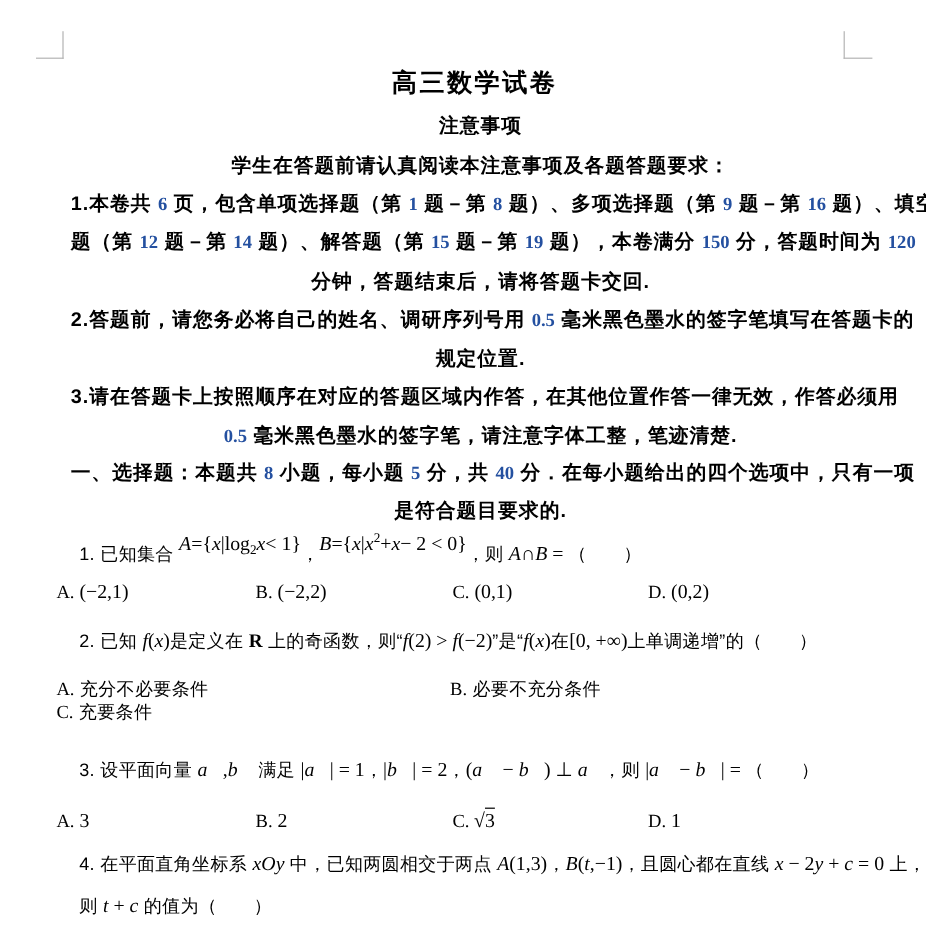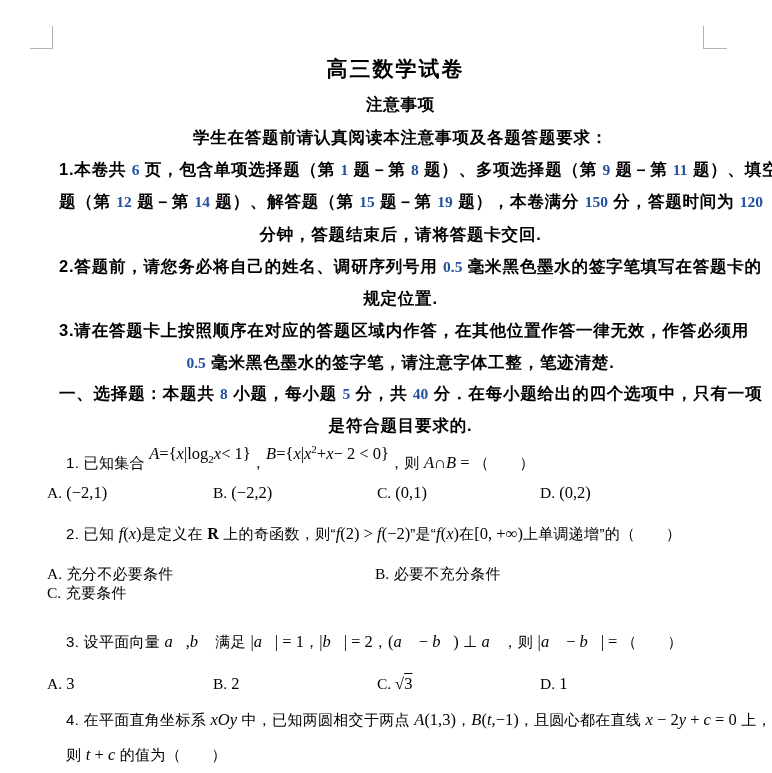--- a/index.html
+++ b/index.html
@@ -28,21 +28,21 @@
 
 <div>
   <div class="crop tl"></div>
   <div class="crop tr"></div>
 
   <h1 class="abs title" style="top:55px">高三数学试卷</h1>
 
   <div class="abs bold" style="top:94px">注意事项</div>
   <div class="abs bold" style="top:127px">学生在答题前请认真阅读本注意事项及各题答题要求：</div>
 
-  <div class="abs bold" style="top:159px"><span>1.本卷共 </span><span class="n">6</span><span> 页，包含单项选择题（第 </span><span class="n">1</span><span> 题－第 </span><span class="n">8</span><span> 题）、多项选择题（第 </span><span class="n">9</span><span> 题－第 </span><span class="n">11</span><span> 题）、填空</span></div>
+  <div class="abs bold" style="top:159px"><span>1.本卷共 </span><span class="n">6</span><span> 页，包含单项选择题（第 </span><span class="n">1</span><span> 题－第 </span><span class="n">8</span><span> 题）、多项选择题（第 </span><span class="n">9</span><span> 题－第 </span><span class="n">16</span><span> 题）、填空</span></div>
   <div class="abs bold" style="top:191px"><span>题（第 </span><span class="n">12</span><span> 题－第 </span><span class="n">14</span><span> 题）、解答题（第 </span><span class="n">15</span><span> 题－第 </span><span class="n">19</span><span> 题），本卷满分 </span><span class="n">150</span><span> 分，答题时间为 </span><span class="n">120</span></div>
   <div class="abs bold" style="top:224px"><span>分钟，答题结束后，请将答题卡交回.</span></div>
 
   <div class="abs bold" style="top:256px"><span>2.答题前，请您务必将自己的姓名、调研序列号用 </span><span class="n">0.5</span><span> 毫米黑色墨水的签字笔填写在答题卡的</span></div>
   <div class="abs bold" style="top:288px"><span>规定位置.</span></div>
 
   <div class="abs bold" style="top:320px"><span>3.请在答题卡上按照顺序在对应的答题区域内作答，在其他位置作答一律无效，作答必须用</span></div>
   <div class="abs bold" style="top:352px"><span class="n">0.5</span><span> 毫米黑色墨水的签字笔，请注意字体工整，笔迹清楚.</span></div>
 
   <div class="abs bold" style="top:383px"><span>一、选择题：本题共 </span><span class="n">8</span><span> 小题，每小题 </span><span class="n">5</span><span> 分，共 </span><span class="n">40</span><span> 分．在每小题给出的四个选项中，只有一项</span></div>

